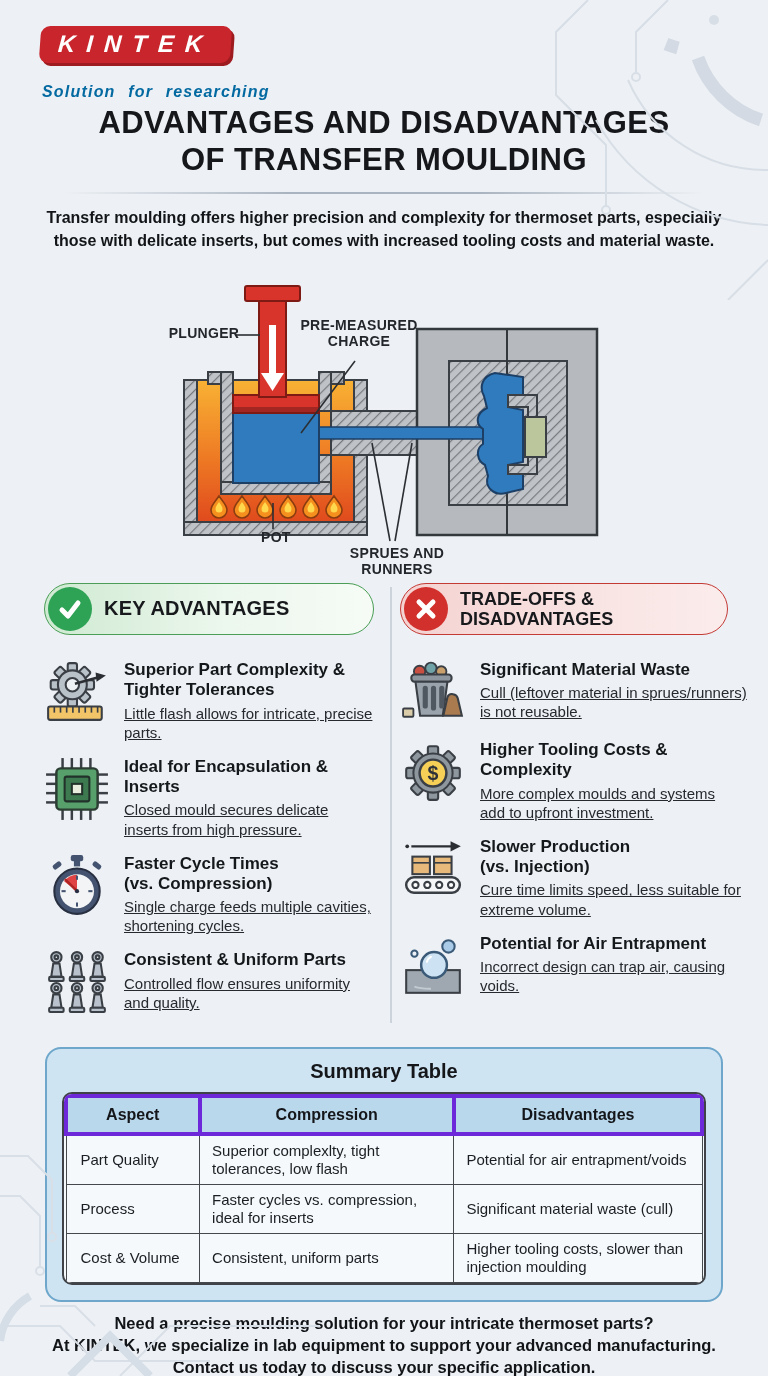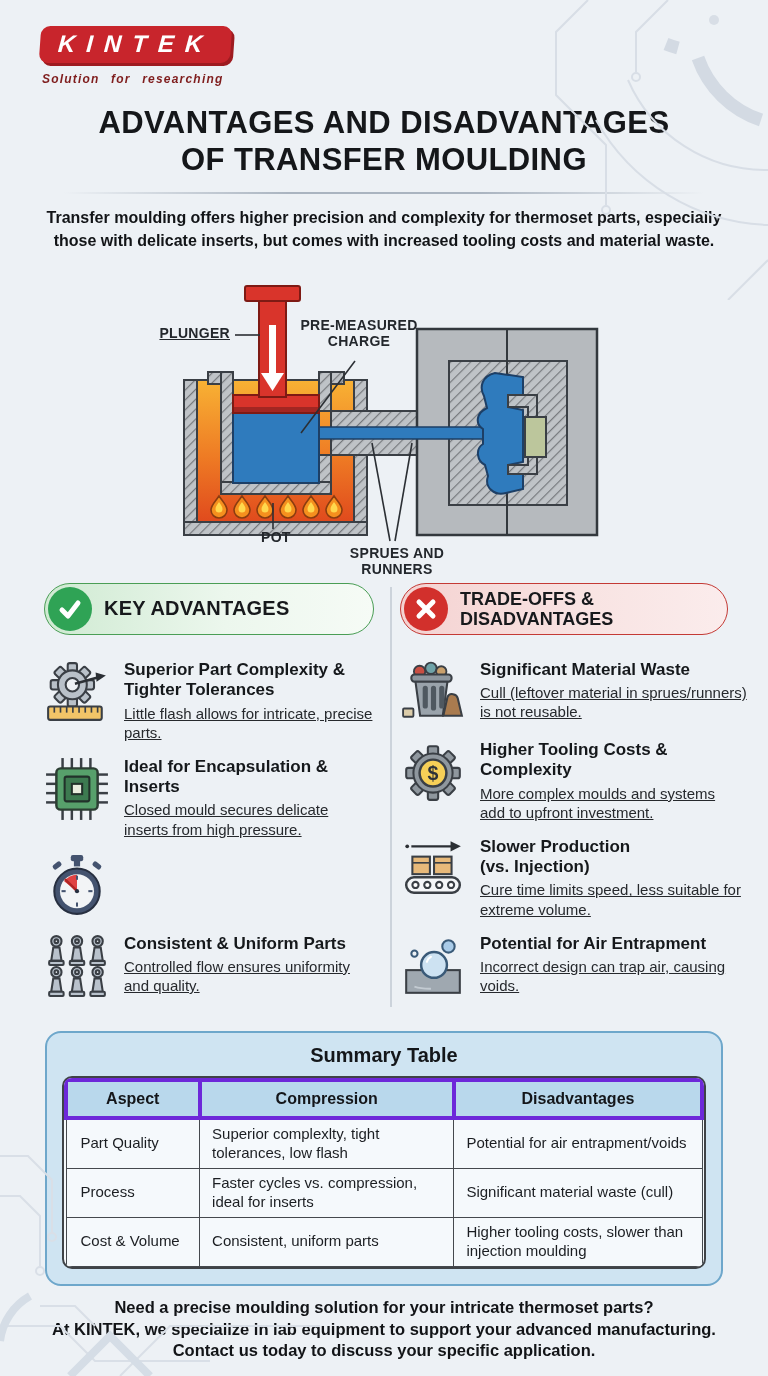--- a/index.html
+++ b/index.html
@@ -7,33 +7,33 @@
   .page{position:relative;width:768px;height:1376px;margin:0 auto;background:#edf1f5;overflow:hidden;}
   .deco{position:absolute;pointer-events:none;}
   .deco-tr{top:0;right:0;}
   .deco-bl{bottom:0;left:0;}
 
   
   .logo{position:absolute;top:26px;left:40px;}
   .logo-plate{display:inline-block;background:#c8252c;border-radius:9px;padding:6px 18px 7px 18px;
     box-shadow:3px 3px 0 #9e1b20;transform:skewX(-4deg);}
   .logo-word{font-style:italic;font-weight:bold;font-size:24px;color:#ffffff;letter-spacing:11px;line-height:1;}
-  .logo-tagline{margin-top:9px;margin-left:2px;font-style:italic;font-weight:bold;font-size:12px;color:#7f1d1d;letter-spacing:1.2px;word-spacing:7px;}
+  .logo-tagline{margin-top:20px;margin-left:2px;font-style:italic;font-weight:bold;font-size:16px;color:#0369a1;letter-spacing:1.2px;word-spacing:7px;}
 
   
   .title{margin:104px 20px 0;text-align:center;color:#15171a;font-weight:bold;font-size:31px;line-height:1.2;letter-spacing:.4px;}
   .title-divider{width:640px;height:2px;margin:14px auto 0;
     background:linear-gradient(90deg,rgba(170,180,192,0),#aab4c0 35%,#aab4c0 65%,rgba(170,180,192,0));}
   .intro{margin:13px auto 0;width:710px;text-align:center;font-weight:bold;font-size:16px;line-height:1.42;color:#121417;}
 
   
   .diagram{position:relative;width:768px;height:292px;margin-top:22px;}
   .process-svg{position:absolute;left:139px;top:2px;}
   .dlabel{position:absolute;font-weight:bold;font-size:14px;letter-spacing:.3px;color:#23272c;line-height:1.15;}
-  .lbl-plunger{left:148px;top:327px;width:82px;text-align:right;top:50px;text-decoration:underline;}
+  .lbl-plunger{left:163px;top:327px;width:82px;text-align:center;top:50px;}
   .lbl-charge{left:296px;top:42px;width:126px;text-align:center;}
   .lbl-pot{left:261px;top:254px;}
   .lbl-sprues{left:316px;top:270px;width:162px;text-align:center;}
 
   
   .columns{display:flex;margin:16px 0 0 0;}
   .col-left{width:346px;padding-left:44px;box-sizing:content-box;}
   .v-divider{width:2px;background:#ccd3db;margin:4px 0 6px 0;}
   .col-right{flex:1;padding-left:8px;}
   .pill{position:relative;display:flex;align-items:center;height:50px;border-radius:26px;margin-bottom:24px;}
@@ -317,20 +317,24 @@
             <line x1="32" y1="37" x2="21" y2="26" stroke="#b02525" stroke-width="2.5" stroke-linecap="round"></line>
             <g stroke="#44536f" stroke-width="2">
               <line x1="32" y1="22" x2="32" y2="26"></line>
                 <line x1="32" y1="48" x2="32" y2="52"></line>
               <line x1="17" y1="37" x2="21" y2="37"></line>
                 <line x1="43" y1="37" x2="47" y2="37"></line>
             </g>
             <circle cx="32" cy="37" r="2" fill="#272f40"></circle>
           </svg>
         </span>
+        <div class="item-text">
+          <div class="item-title">Faster Cycle Times (vs. Compression)</div>
+          <div class="item-desc">Single charge feeds multiple cavities, shortening cycles.</div>
+        </div>
       </div>
 
       <div class="item">
         <span class="item-icon">
           <svg width="66" height="66" viewBox="0 0 64 64">
             <g fill="#b9c2cc" stroke="#3a3f45" stroke-width="2">
               <g transform="translate(12,3)">
                   <circle cx="0" cy="5" r="5"></circle>
                   <circle cx="0" cy="5" r="1.8" fill="#eef1f4"></circle>
                   <path d="M-5 24 L-3 11 L3 11 L5 24 Z"></path>

